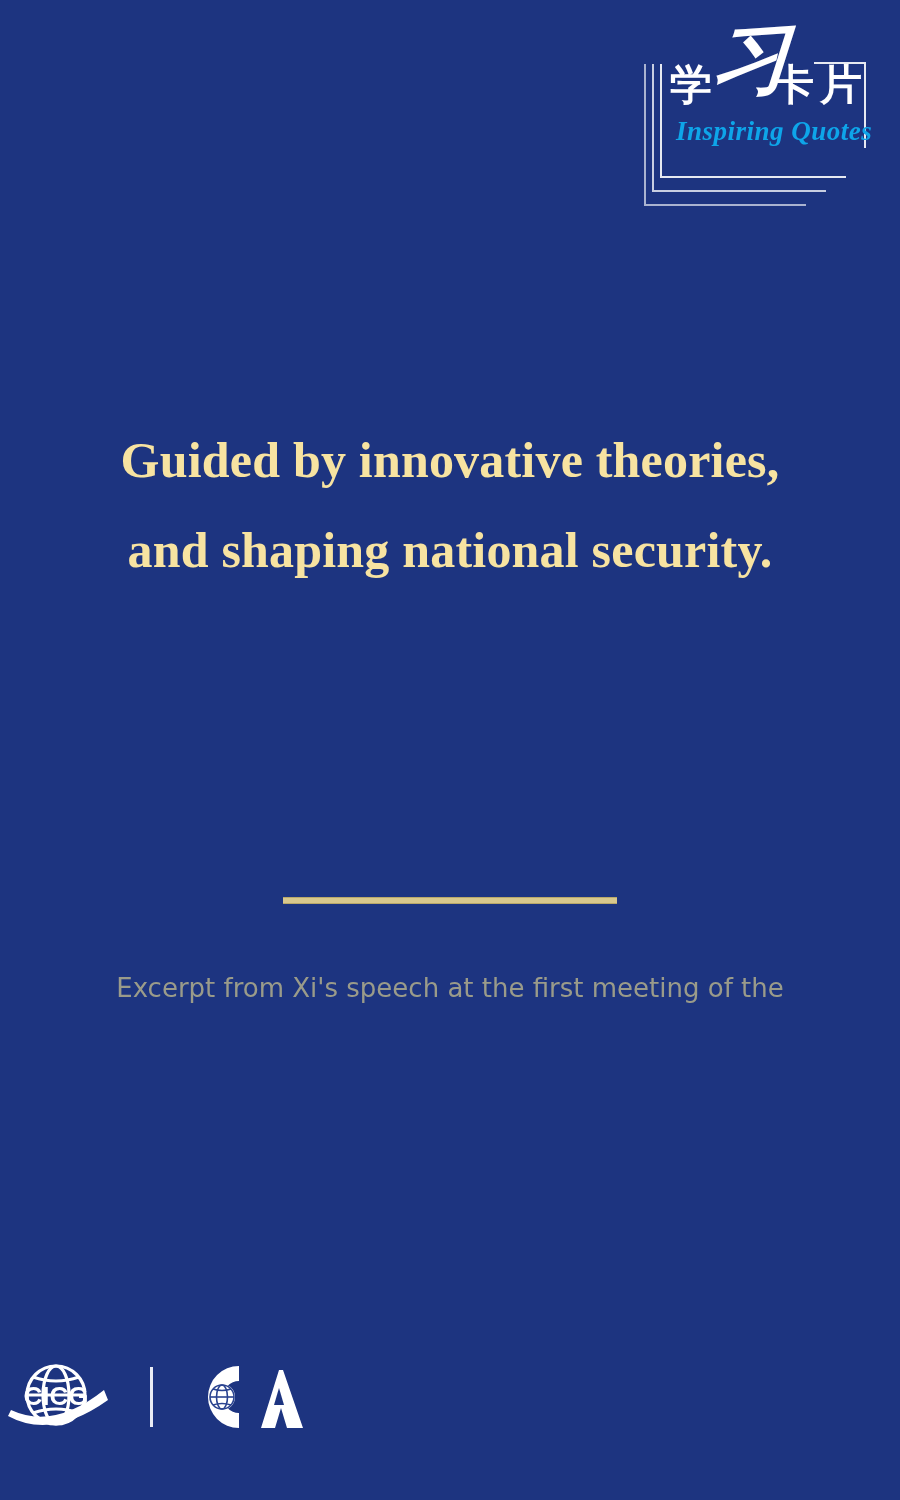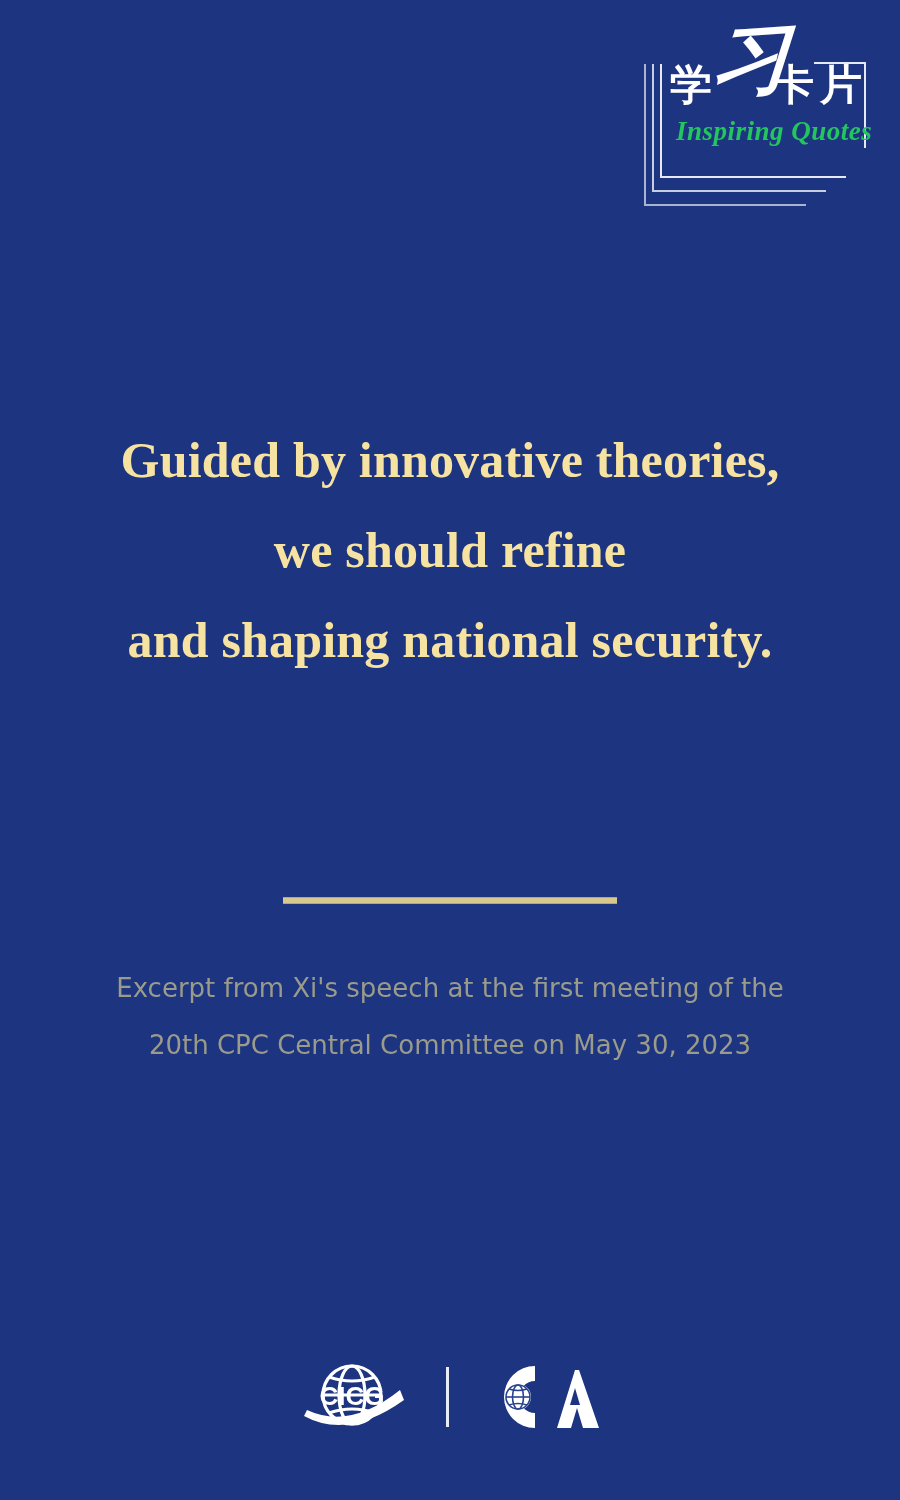--- a/index.html
+++ b/index.html
@@ -75,21 +75,21 @@
     font-weight: bold;
     font-style: italic;
     font-size: 78px;
     line-height: 1;
     transform: skewX(-8deg) rotate(-4deg);
   }
   #logo-en {
     position: absolute;
     left: 26px;
     top: 98px;
-    color: #22c55e;
+    color: #0ea5e9;
     font-family: "Liberation Serif", serif;
     font-style: italic;
     font-weight: bold;
     font-size: 27px;
     letter-spacing: .5px;
     white-space: nowrap;
   }
 
   
   #quote-block {
@@ -139,21 +139,20 @@
 
   
   #footer-logos {
     position: absolute;
     top: 1352px;
     left: 0;
     width: 900px;
     height: 90px;
     display: flex;
     align-items: center;
-    justify-content: center;
     gap: 30px;
   }
   #logo-divider-bar {
     width: 3px;
     height: 60px;
     background: #e9ecf5;
   }
 </style>
 </head>
 <body>
@@ -171,29 +170,27 @@
     <span class="cn-script">习</span>
     <span class="cn-char cn-3">卡</span>
     <span class="cn-char cn-4">片</span>
   </div>
 
   <div id="logo-en">Inspiring Quotes</div>
 </div>
 
 <div id="quote-block">
   <div class="quote-line">Guided by innovative theories,</div>
-  <div class="quote-line">we should refine</div>
   <div class="quote-line">and shaping national security.</div>
 </div>
 
 <div id="divider"></div>
 
 <div id="attribution">
   <div class="attr-line">Excerpt from Xi's speech at the first meeting of the</div>
-  <div class="attr-line">20th CPC Central Committee on May 30, 2023</div>
 </div>
 
 <div id="footer-logos">
 
   <div style="width:120px;height:74px;position:relative;">
     <svg viewBox="0 0 120 74" width="120" height="74">
       <g fill="none" stroke="#ffffff" stroke-width="3.2">
         <circle cx="56" cy="35" r="29"></circle>
         <ellipse cx="56" cy="35" rx="13" ry="29"></ellipse>
         <line x1="27" y1="35" x2="85" y2="35"></line>

